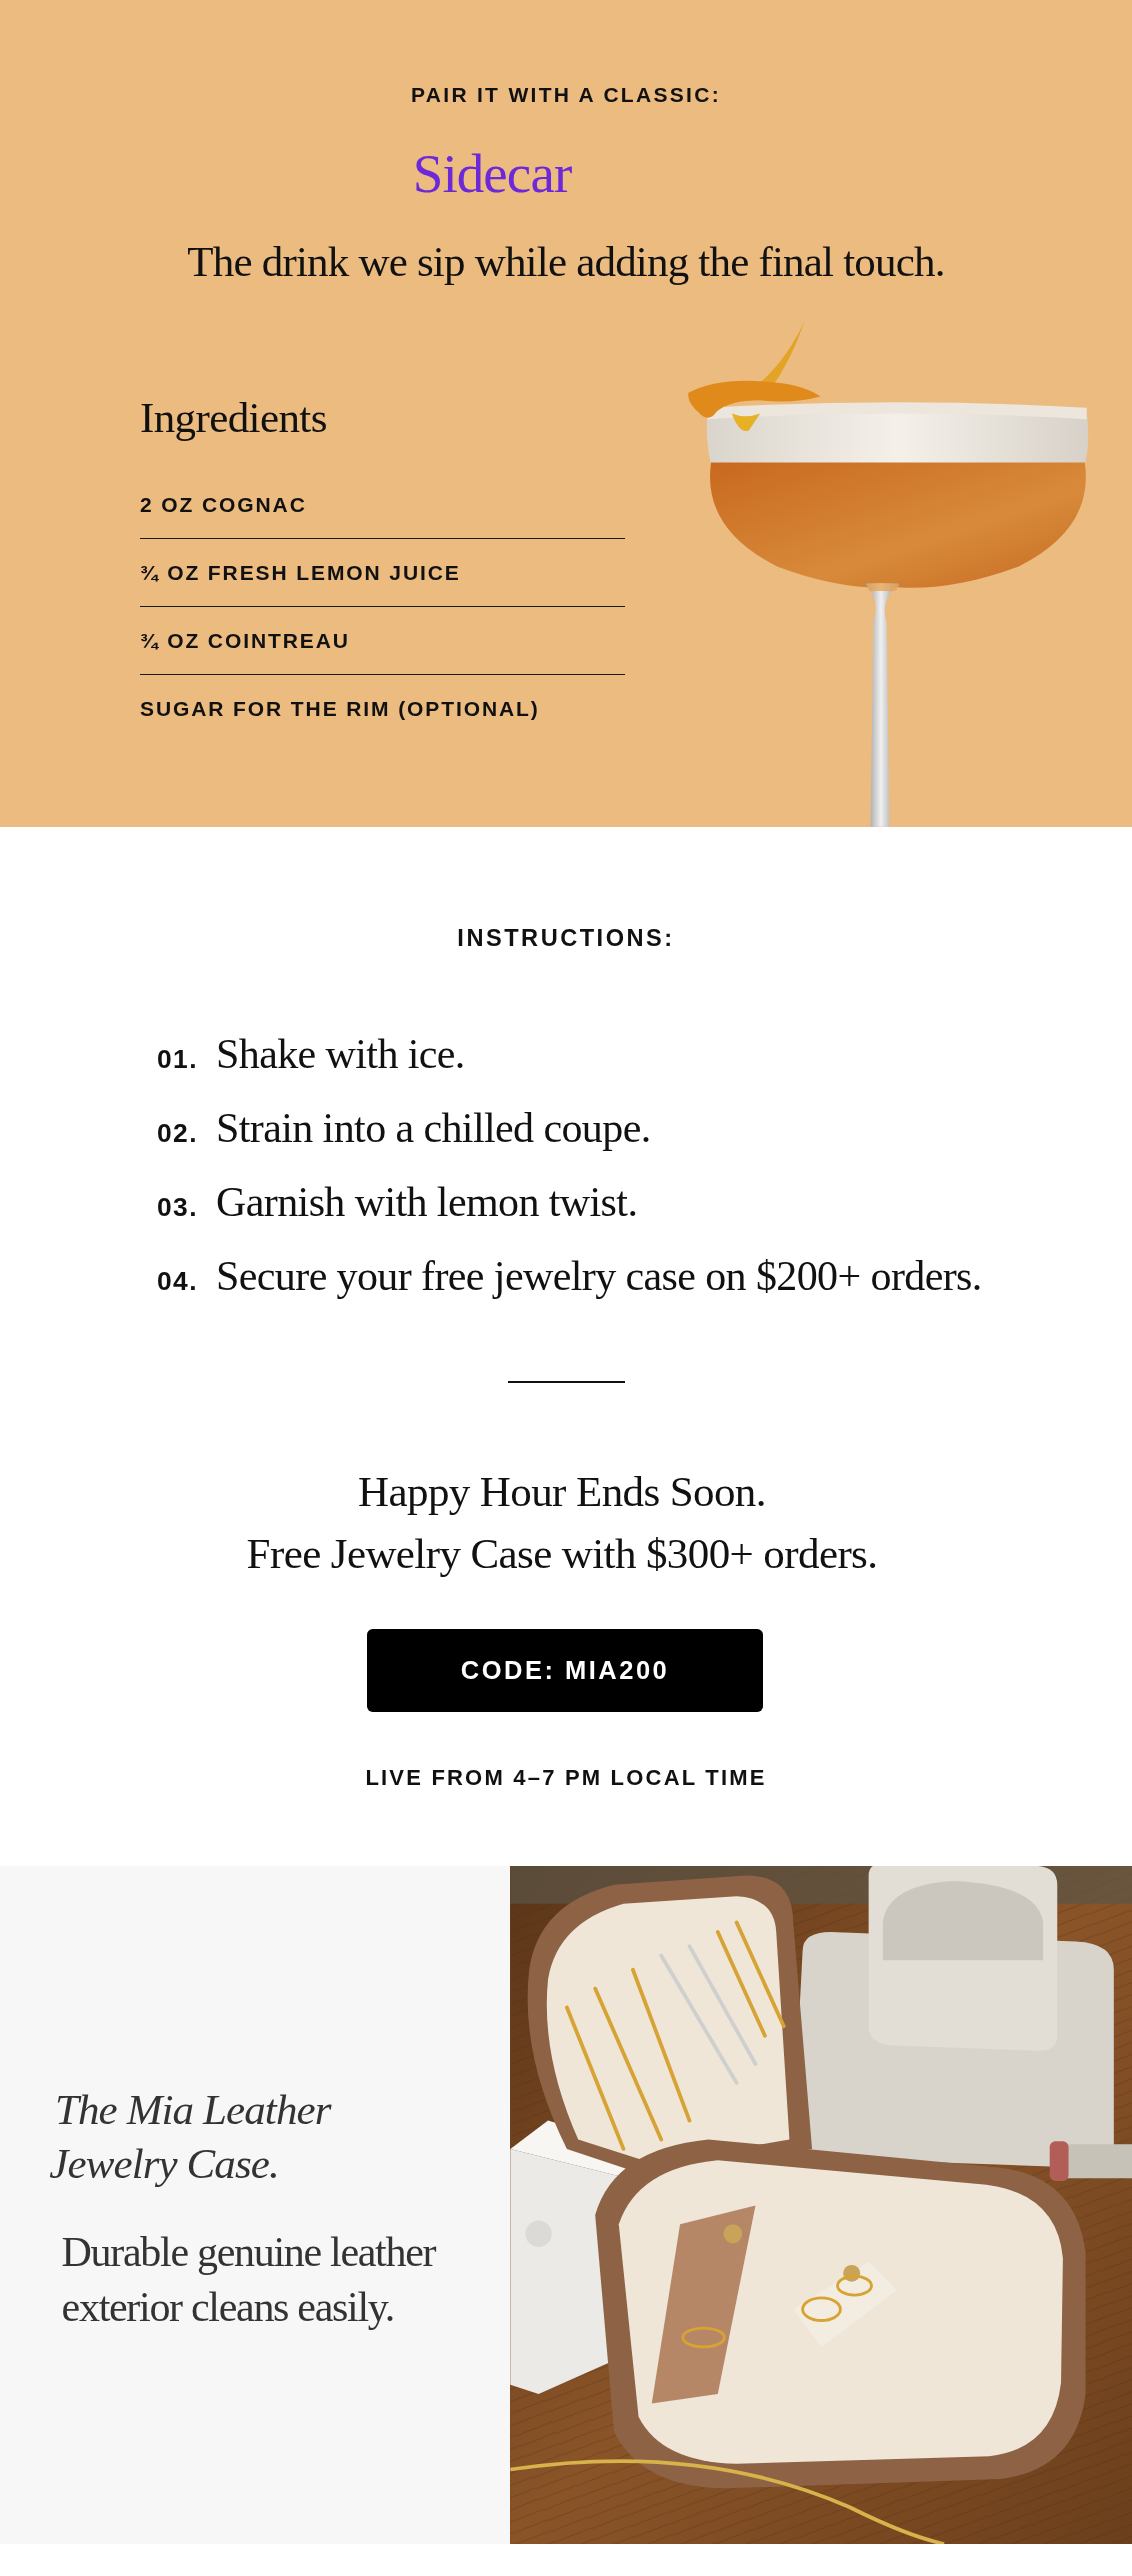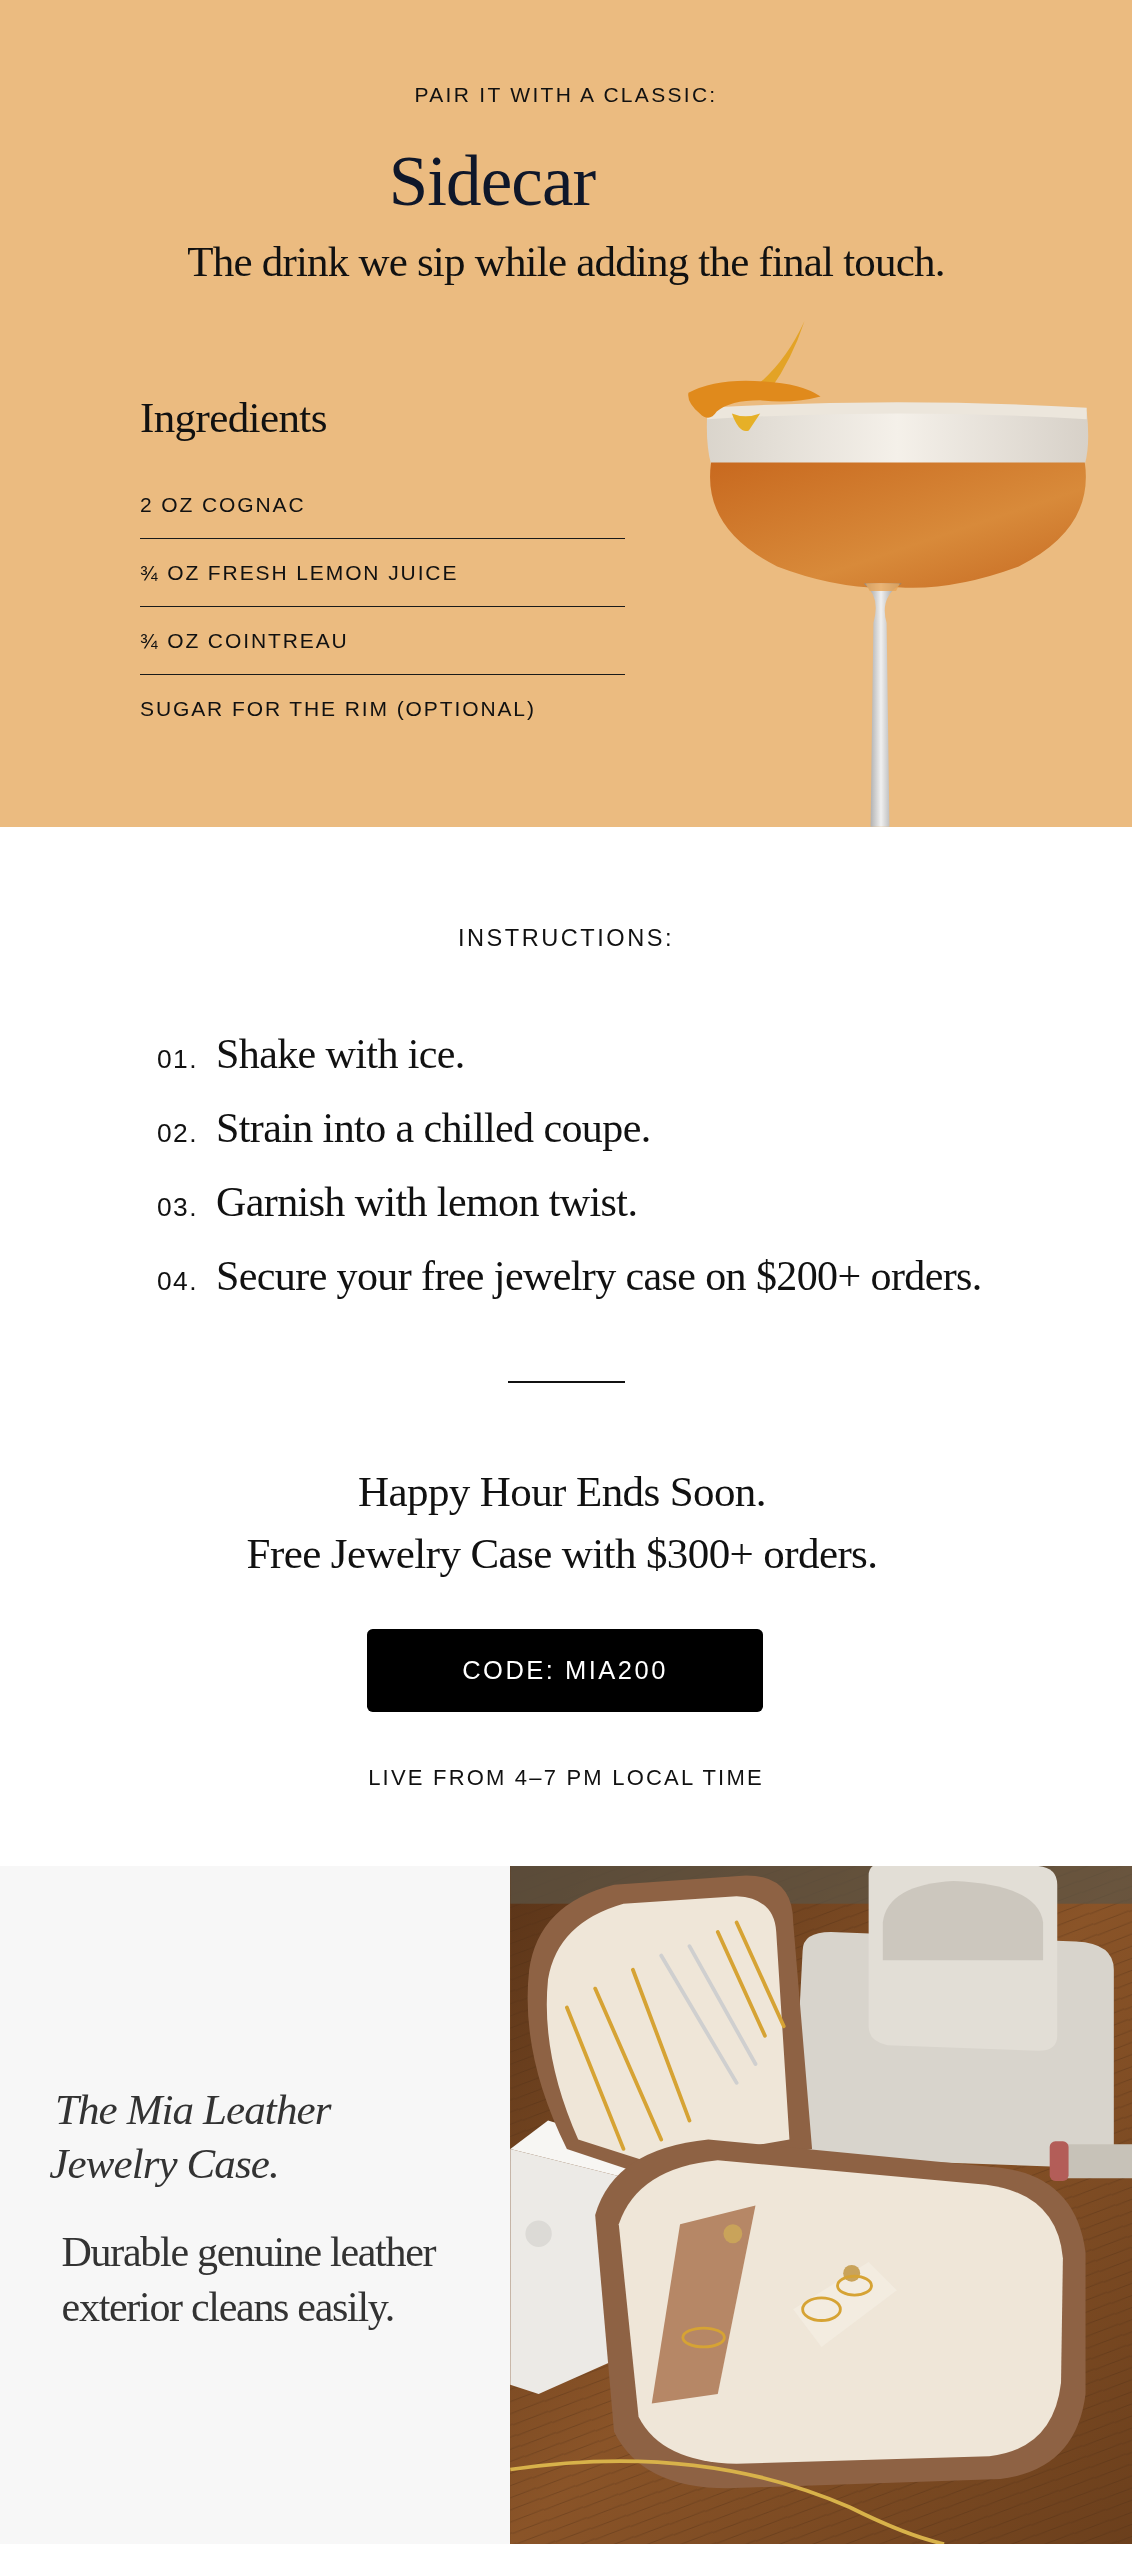--- a/index.html
+++ b/index.html
@@ -1,33 +1,33 @@
 <!DOCTYPE html>
 <html style="font-size:15px"><head>
   <meta charset="utf-8">
   <style>
     * { box-sizing: border-box; margin: 0; padding: 0; }
     html, body { width: 1132px; background: #ffffff; }
     body { position: relative; height: 2576px; overflow: hidden; color: #111; }
 
     .serif { font-family: "Liberation Serif", "DejaVu Serif", serif; }
-    .sans { font-family: "Liberation Sans", "DejaVu Sans", sans-serif; }
+    .sans { font-family: "Liberation Sans", "DejaVu Sans", sans-serif; font-weight: bold; }
 
     
     .hero {
       position: absolute; left: 0; top: 0; width: 1132px; height: 827px;
       background: #EBBB80; overflow: hidden;
     }
     .eyebrow {
       position: absolute; left: 0; width: 1132px; top: 83px;
       text-align: center; font-size: 21px; letter-spacing: 2.3px; color: #111;
     }
     .title {
       position: absolute; left: 0; width: 984px; top: 146px;
-      text-align: center; font-size: 71px; line-height: 1; color: #0f172a;
+      text-align: center; font-size: 55px; line-height: 1; color: #6d28d9;
       letter-spacing: -0.9px;
     }
     .subtitle {
       position: absolute; left: 0; width: 1132px; top: 240px;
       text-align: center; font-size: 43px; line-height: 1; color: #111;
       letter-spacing: -0.8px;
     }
     .ingredients {
       position: absolute; left: 140px; top: 396px; width: 485px;
     }

